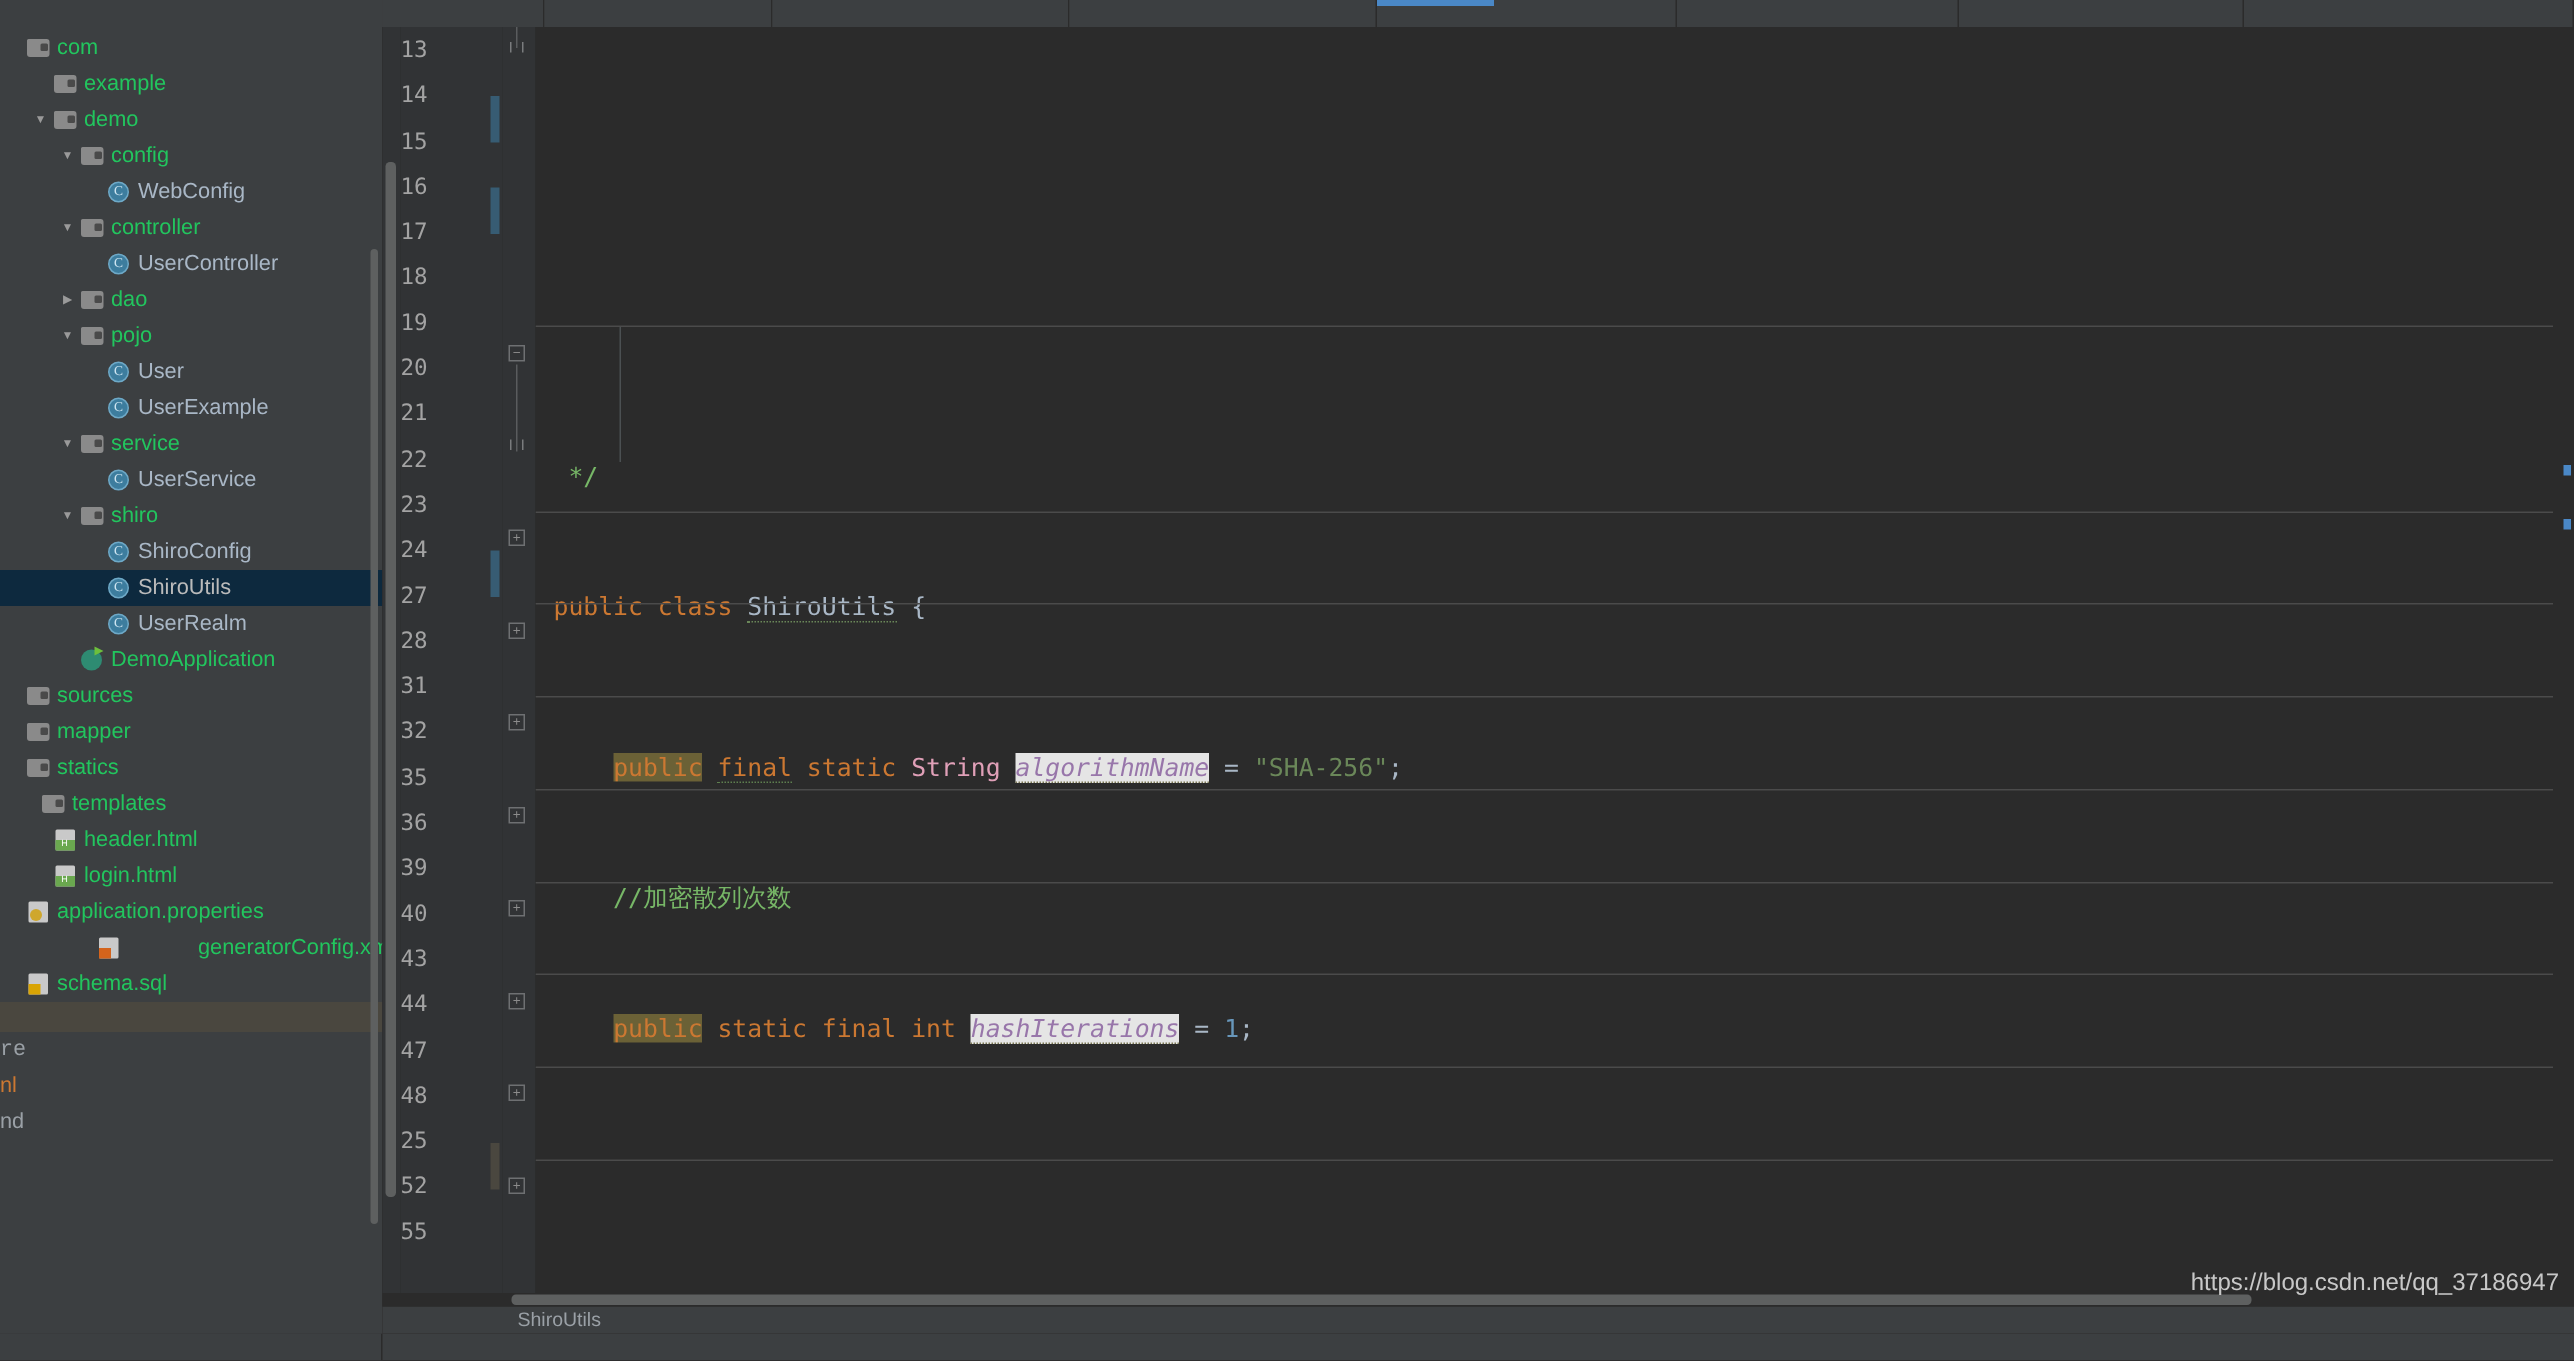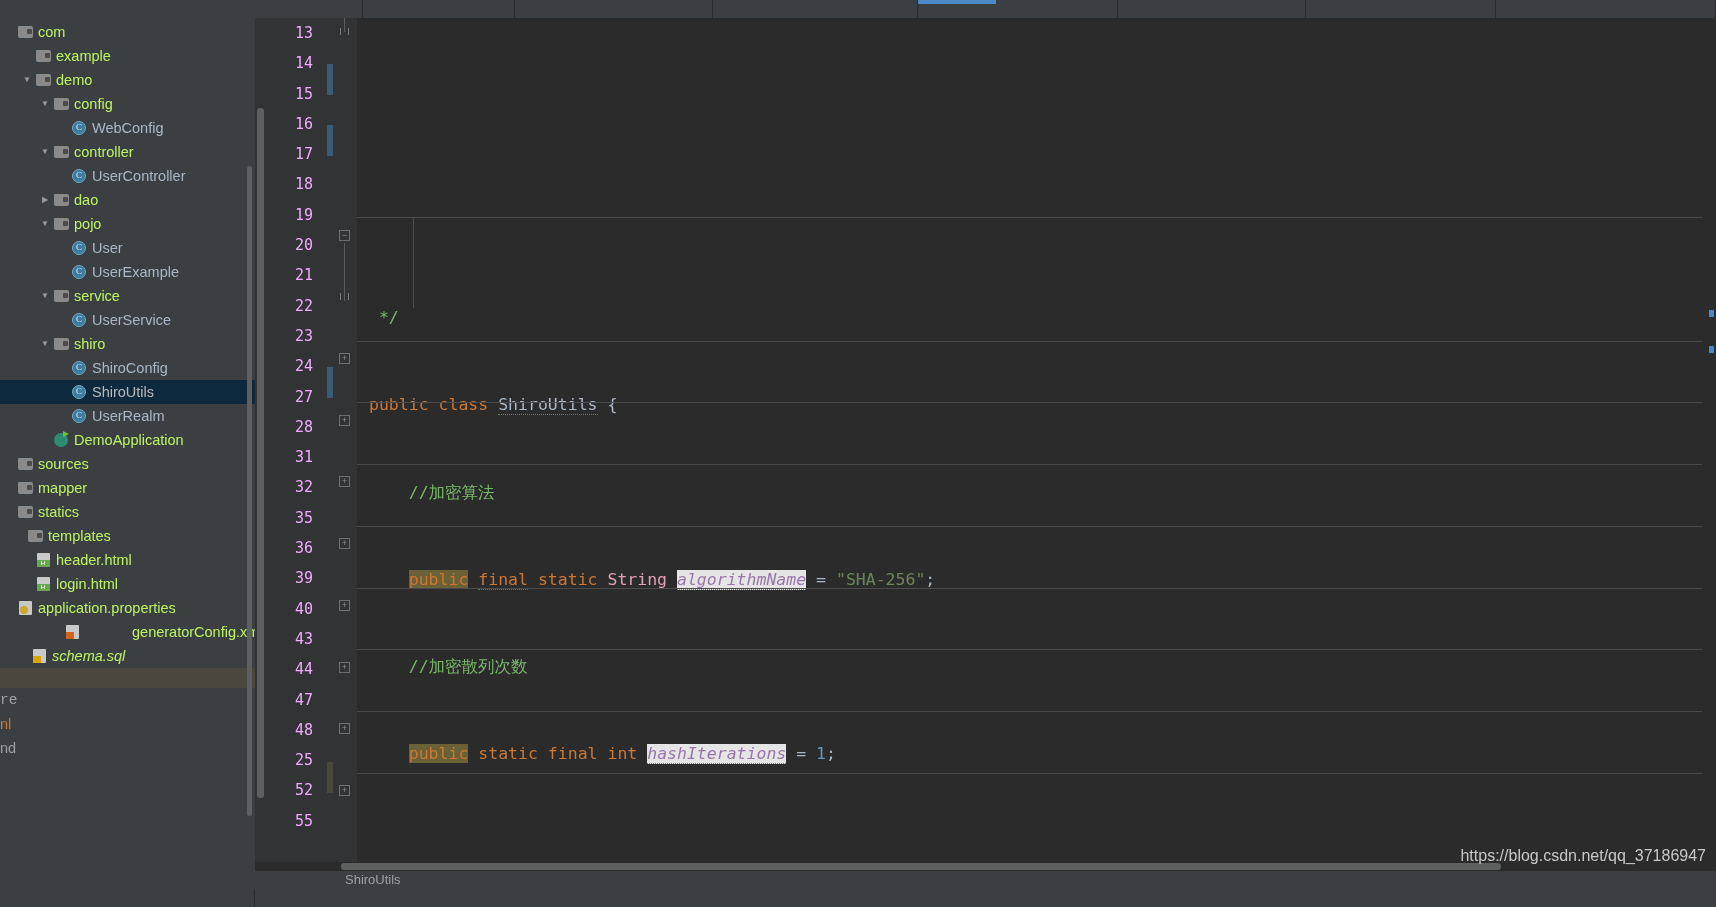--- a/index.html
+++ b/index.html
@@ -32,21 +32,21 @@
     height:24px; display:flex; align-items:center; white-space:nowrap;
     padding-right:4px; position:relative;
   }
   .node.selected { background:#0d293e; }
   .node .arrow {
     width:14px; flex:0 0 14px; text-align:center; font-size:8px;
     color:#9a9a9a; line-height:1;
   }
   .node .ico { width:18px; flex:0 0 18px; display:flex; align-items:center;
                justify-content:center; margin-right:4px; }
-  .node .lbl { color:#bef264; font-size:14.5px; line-height:1; }
+  .node .lbl { color:#22c55e; font-size:14.5px; line-height:1; }
   .node.cls .lbl { color:#a9b7c6; }
   .node.selected .lbl { color:#bbbbbb; }
 
   
   .ic-folder { width:15px; height:12px; background:#8a8a8a; border-radius:1px 2px 2px 2px;
                position:relative; }
   .ic-folder::after { content:""; position:absolute; right:1px; top:3px; width:5px;
                       height:5px; background:#4a4a4a; border-radius:1px; }
   
   .ic-class { width:14px; height:14px; border-radius:50%; background:#3d7d9e;
@@ -89,22 +89,22 @@
   .editor-wrap { flex:1 1 auto; min-width:0; display:flex; flex-direction:column;
                  background:#2b2b2b; position:relative; }
   .editor-main { flex:1 1 auto; display:flex; position:relative; overflow:hidden; }
 
   .left-marker { width:12px; flex:0 0 12px; background:#313335; position:relative; }
   .left-marker .thumb { position:absolute; left:2px; width:7px; background:#5e6060;
                         border-radius:3px; }
 
   .gutter {
     width:68px; flex:0 0 68px; background:#313335; position:relative;
-    font-family:"DejaVu Sans Mono", monospace; font-size:15px; color:#f0abfc;
-    text-align:right;
+    font-family:"DejaVu Sans Mono", monospace; font-size:15px; color:#a3a3a3;
+    text-align:left;
   }
   .gutter .ln { height:30.3px; line-height:30.3px; padding-right:22px; }
   .gutter .chg { position:absolute; left:60px; width:6px; background:#375c73; }
 
   .fold { width:22px; flex:0 0 22px; background:#313335; position:relative; }
   .fold .fl { position:absolute; left:4px; width:11px; height:11px; }
   .fold .plus { border:1px solid #6e7072; color:#8c8c8c; font-size:9px;
                 line-height:9px; text-align:center; background:#313335; }
   .fold .minus { border:1px solid #6e7072; color:#8c8c8c; font-size:9px;
                  line-height:9px; text-align:center; background:#313335; }
@@ -353,21 +353,21 @@
             </span>
             <span class="lbl">application.properties</span>
           </div>
           <div class="node" style="padding-left: 2px; gap: 47px;">
             <span class="arrow"></span>
             <span class="ico">
               <span class="ic-xml"></span>
             </span>
             <span class="lbl">generatorConfig.xml</span>
           </div>
-          <div class="node" style="padding-left: 16px; font-style: italic;">
+          <div class="node" style="padding-left: 2px;">
             <span class="arrow"></span>
             <span class="ico">
               <span class="ic-sql"></span>
             </span>
             <span class="lbl">schema.sql</span>
           </div>
         </div>
 
       <div class="sb-divider"></div>
 
@@ -454,21 +454,20 @@
           <div class="sep" style="top:570px;"></div>
           <div class="sep" style="top:631px;"></div>
           <div class="sep" style="top:693px;"></div>
           <div class="sep" style="top:755px;"></div>
           <div class="indent-guide" style="left:56px;top:200px;height:90px;"></div>
 
           <div class="line"><span class="cmt"> */</span></div>
 
           <div class="line"><span class="kw">public</span><span class="plain"> </span><span class="kw">class</span><span class="plain"> </span><span class="cls-u">ShiroUtils</span><span class="plain"> {</span></div>
 
-          <div class="line"><span class="cmt">    //加密算法</span></div>
 
           <div class="line"><span class="plain">    </span><span class="kw-hl">public</span><span class="plain"> </span><span class="kw wavy">final</span><span class="plain"> </span><span class="kw">static</span><span class="plain"> </span><span class="type">String</span><span class="plain"> </span><span class="fld-hl">algorithmName</span><span class="plain"> = </span><span class="str">"SHA-256"</span><span class="plain">;</span></div>
 
           <div class="line"><span class="cmt">    //加密散列次数</span></div>
 
           <div class="line"><span class="plain">    </span><span class="kw-hl">public</span><span class="plain"> </span><span class="kw">static</span><span class="plain"> </span><span class="kw">final</span><span class="plain"> </span><span class="kw">int</span><span class="plain"> </span><span class="fld-hl">hashIterations</span><span class="plain"> = </span><span class="num">1</span><span class="plain">;</span></div>
 
           <div class="line"></div>
 
           

